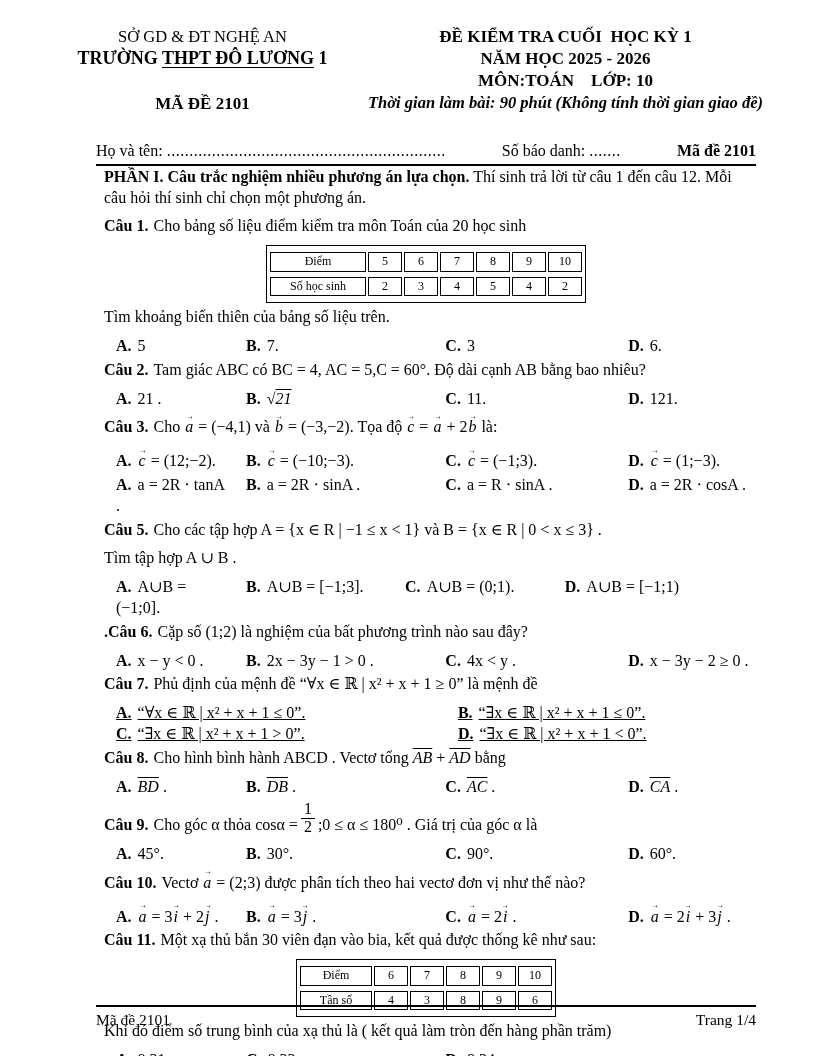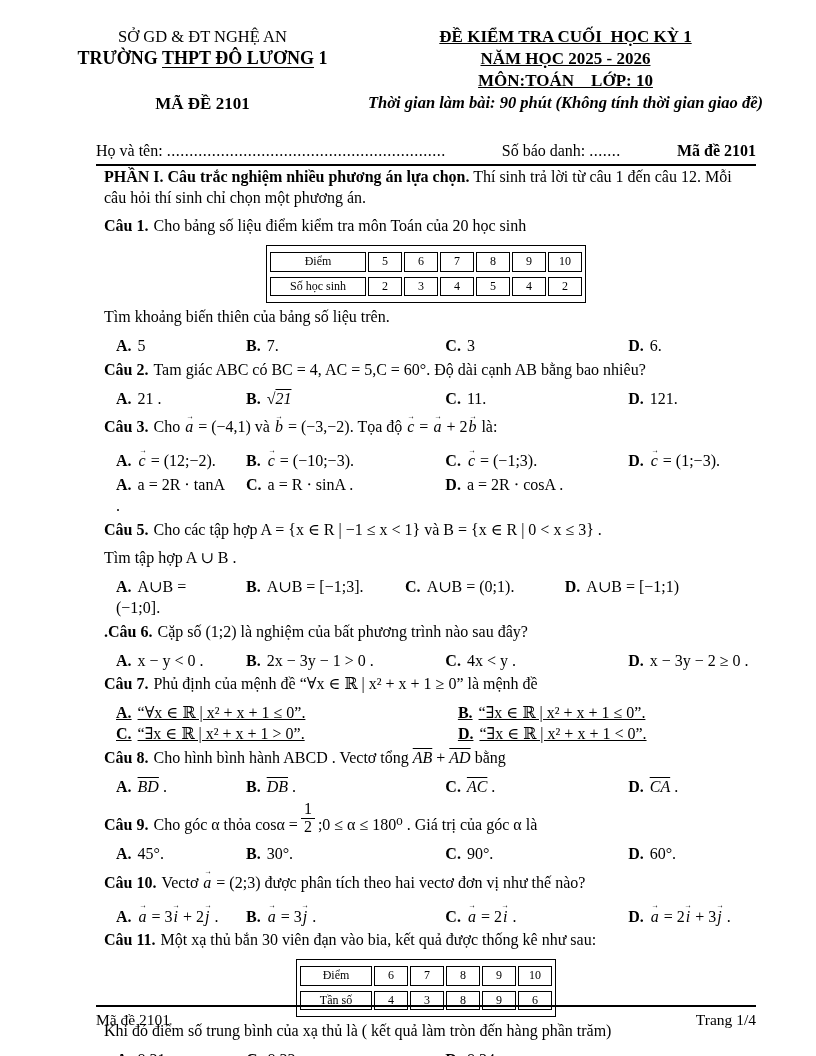--- a/index.html
+++ b/index.html
@@ -13,21 +13,21 @@
 
   
   .header { display:flex; padding:26px 40px 0 50px; }
   .h-left { width:305px; text-align:center; }
   .h-right { flex:1; text-align:center; }
   .h-left .l1 { font-size:16.5px; }
   .h-left .l2 { font-size:18px; font-weight:bold; }
   .h-left .l2 .uline { text-decoration:underline; text-underline-offset:3px; }
   .h-left .code { font-size:17px; font-weight:bold; margin-top:22px; }
   .h-right div { white-space:pre-wrap; }
-  .h-right .t1,.h-right .t2,.h-right .t3 { font-size:17px; font-weight:bold;text-decoration:underline; }
+  .h-right .t1,.h-right .t2,.h-right .t3 { font-size:17px; font-weight:bold; }
   .h-right .t4 { font-size:16.5px; font-weight:bold; font-style:italic; }
 
   
   .content { padding:26px 60px 0 96px; }
 
   .student-row { display:flex; align-items:baseline; border-bottom:2.5px solid #000; padding-bottom:2px; white-space:pre; }
   .student-row .dots { letter-spacing:0.5px; }
   .student-row .sp { flex:1; }
   .student-row .code { font-weight:bold; }
 
@@ -147,20 +147,21 @@
         <div class="opt"><b class="olabel">A.</b><span><span class="vec">c</span><span> = (12;−2).</span></span></div>
         <div class="opt"><b class="olabel">B.</b><span><span class="vec">c</span><span> = (−10;−3).</span></span></div>
         <div class="opt"><b class="olabel">C.</b><span><span class="vec">c</span><span> = (−1;3).</span></span></div>
         <div class="opt"><b class="olabel">D.</b><span><span class="vec">c</span><span> = (1;−3).</span></span></div>
       </div>
     </div>
 
     <div class="q">
       <div class="opts std">
         <div class="opt"><b class="olabel">A.</b><span>a = 2R ⋅ tanA .</span></div>
+        <div class="opt"><b class="olabel">B.</b><span>a = 2R ⋅ sinA .</span></div>
         <div class="opt"><b class="olabel">C.</b><span>a = R ⋅ sinA .</span></div>
         <div class="opt"><b class="olabel">D.</b><span>a = 2R ⋅ cosA .</span></div>
       </div>
     </div>
 
     <div class="q">
       <p class="qline"><b class="qlabel">Câu 5.</b><span>Cho các tập hợp A = {x ∈ R | −1 ≤ x &lt; 1} và B = {x ∈ R | 0 &lt; x ≤ 3} .</span></p>
       <p class="qline">Tìm tập hợp A ∪ B .</p>
       <div class="opts tight">
         <div class="opt"><b class="olabel">A.</b><span>A∪B = (−1;0].</span></div>

